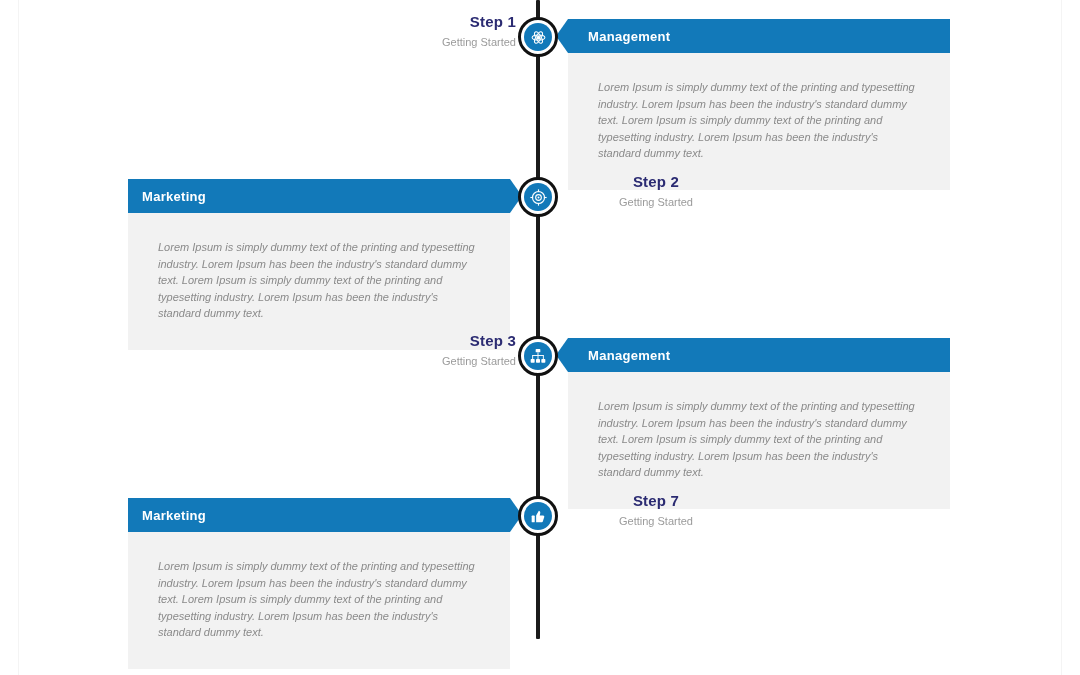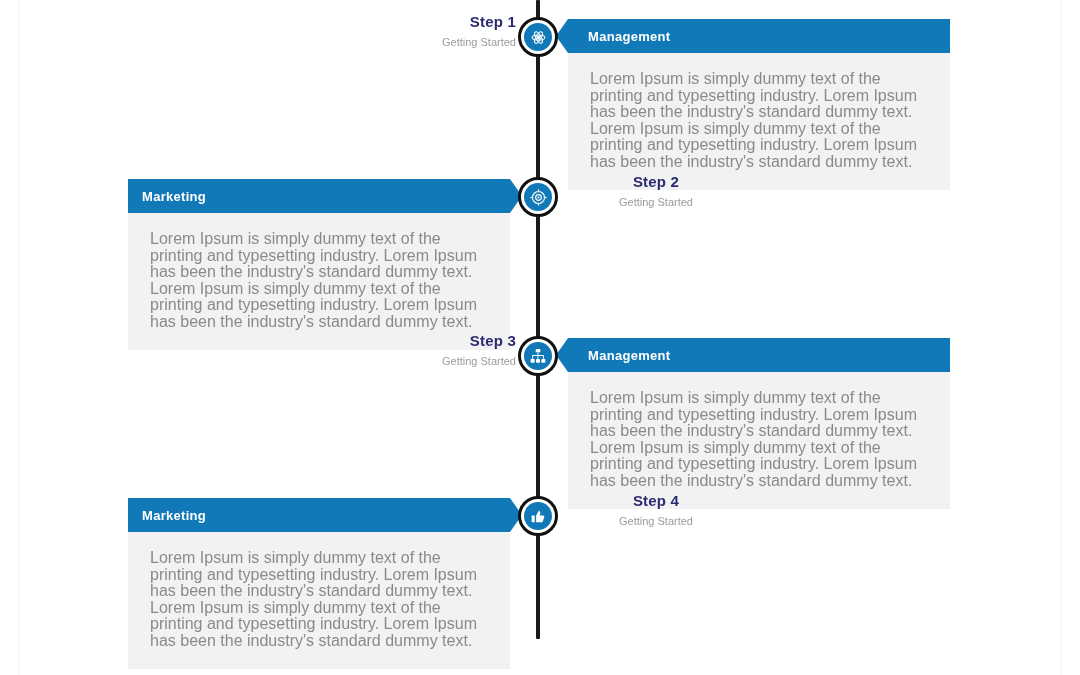--- a/index.html
+++ b/index.html
@@ -132,24 +132,25 @@
   .card.left .card-notch {
     right: -12px;
     clip-path: polygon(0% 0%, 100% 50%, 0% 100%);
   }
 
   .card-body {
     background: #f2f2f2;
     padding: 14px 18px 16px 18px;
   }
   .card-body p {
-    margin: 4px;
-    font-size: 16px;
+    margin: 12px;
+    font-size: 11px;
     line-height: 16.5px;
     color: #8a8a8a;
+    font-style: italic;
   }
 </style>
 </head>
 <body>
 
 <div id="slide">
 
   <div class="edge-guide left"></div>
   <div class="edge-guide right"></div>
 
@@ -245,21 +246,21 @@
     <div class="card-header">
       <div class="card-notch"></div>
       <span class="card-header-title">Marketing</span>
     </div>
     <div class="card-body">
       <p>Lorem Ipsum is simply dummy text of the printing and typesetting industry. Lorem Ipsum has been the industry's standard dummy text. Lorem Ipsum is simply dummy text of the printing and typesetting industry. Lorem Ipsum has been the industry's standard dummy text.</p>
     </div>
   </div>
 
   <div class="step-caption to-right" style="top: 493px;">
-    <div class="step-title">Step 4</div>
+    <div class="step-title">Step 7</div>
     <div class="step-sub">Getting Started</div>
   </div>
 
   <div class="step-node" style="top: 496px;">
     <div class="node-disc">
       <svg width="16" height="16" viewBox="0 0 24 24">
         <path d="M9.2 21.5h8.1c0.95 0 1.78-0.6 2.04-1.5l2.05-6.6c0.34-1.1-0.5-2.2-1.68-2.2h-5.1l0.78-3.7c0.2-0.95-0.1-1.95-0.8-2.6l-0.6-0.55c-0.3-0.28-0.78-0.2-0.98 0.16l-3.8 6.9v10.09z" fill="#ffffff"></path>
         <rect x="2.5" y="11.2" width="4.6" height="10.3" rx="1" fill="#ffffff"></rect>
       </svg>
     </div>

